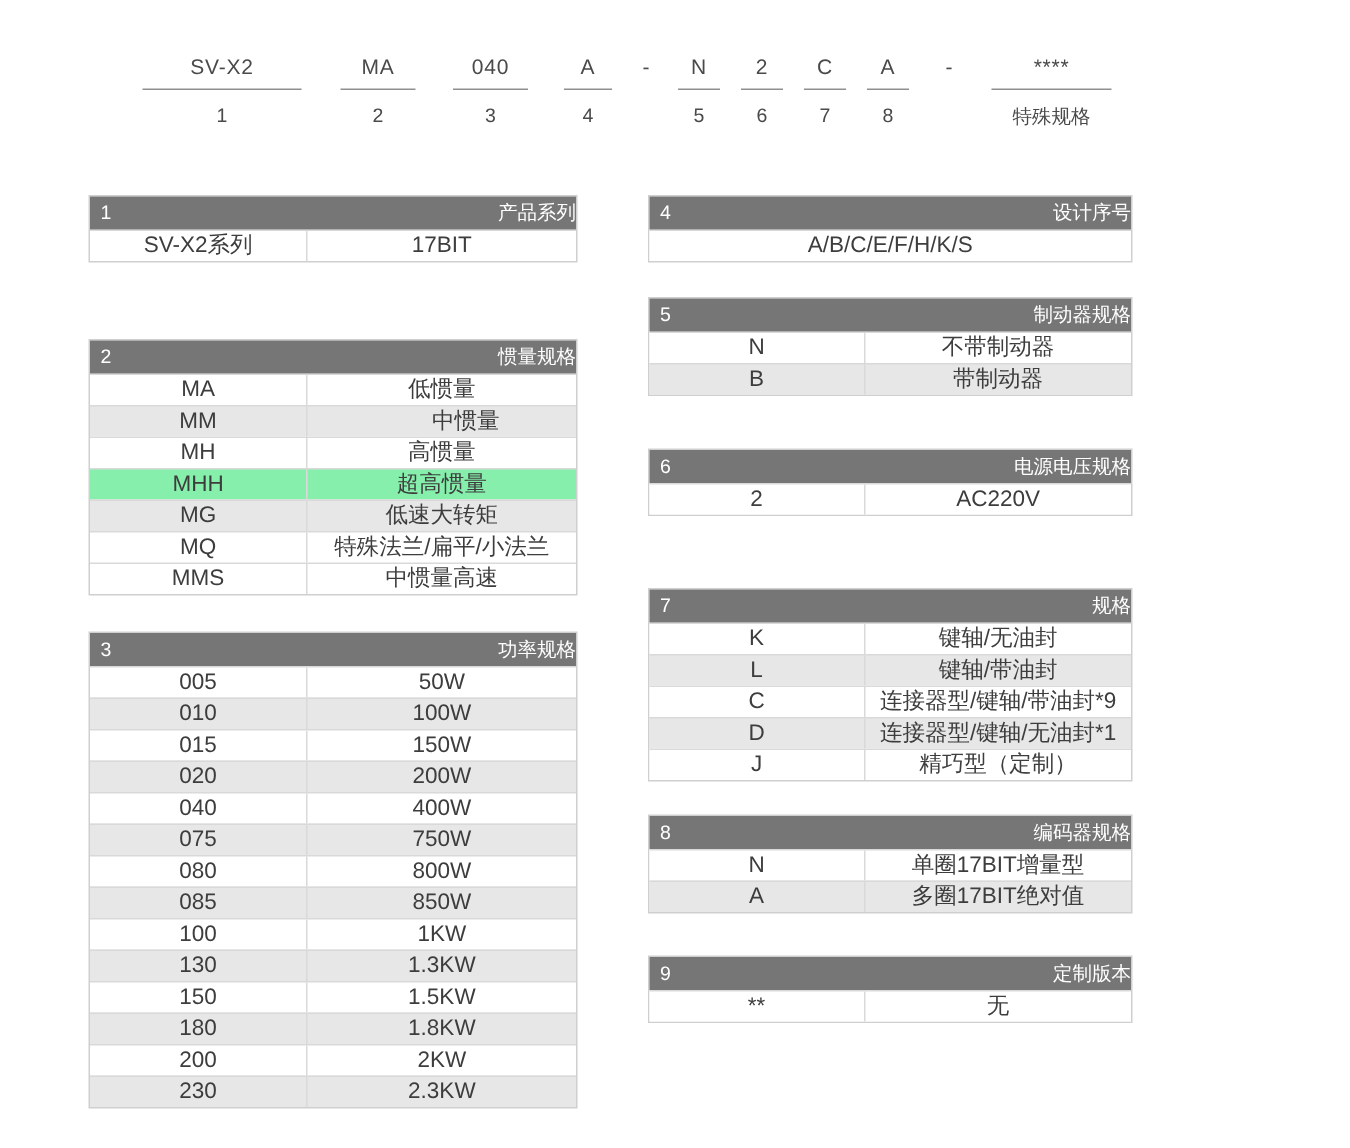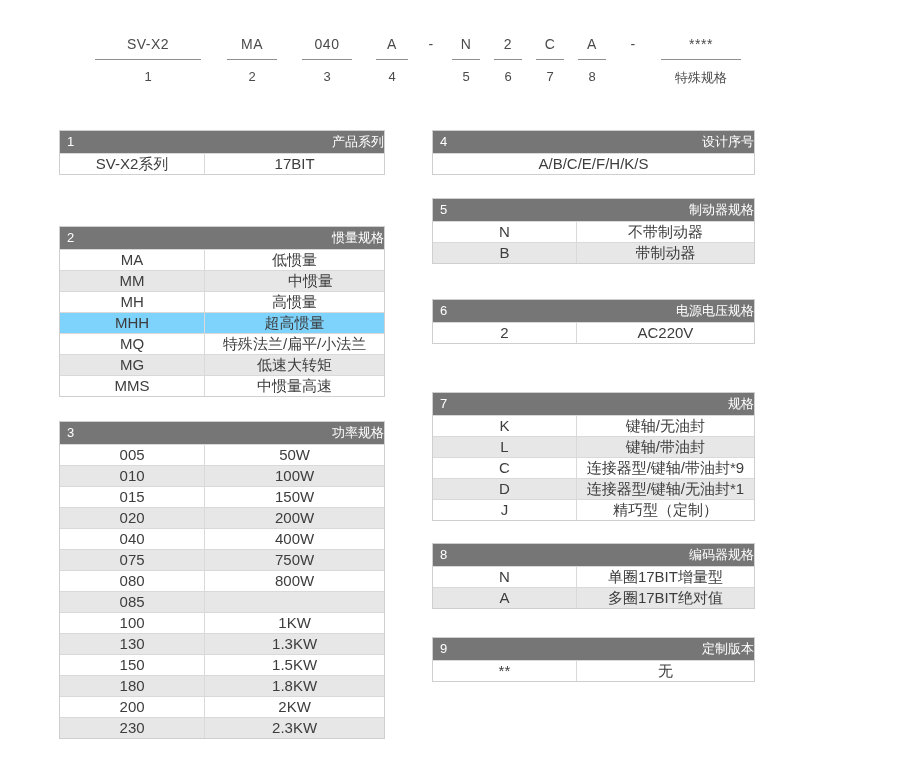--- a/index.html
+++ b/index.html
@@ -101,32 +101,32 @@
           <div class="c2">低惯量</div>
         </div>
         <div class="spec-row" style="background: rgb(231, 231, 231); gap: 32px;">
           <div class="c1">MM</div>
           <div class="c2">中惯量</div>
         </div>
         <div class="spec-row">
           <div class="c1">MH</div>
           <div class="c2">高惯量</div>
         </div>
-        <div class="spec-row" style="background: #7dd3fc;">
+        <div class="spec-row" style="background: #86efac;">
           <div class="c1">MHH</div>
           <div class="c2">超高惯量</div>
         </div>
+        <div class="spec-row" style="background: rgb(231, 231, 231);">
+          <div class="c1">MG</div>
+          <div class="c2">低速大转矩</div>
+        </div>
         <div class="spec-row">
           <div class="c1">MQ</div>
           <div class="c2">特殊法兰/扁平/小法兰</div>
         </div>
-        <div class="spec-row" style="background: rgb(231, 231, 231);">
-          <div class="c1">MG</div>
-          <div class="c2">低速大转矩</div>
-        </div>
         <div class="spec-row">
           <div class="c1">MMS</div>
           <div class="c2">中惯量高速</div>
         </div>
       </div>
       <div class="spec-table" style="top: 421px;">
         <div class="spec-head" style="background: rgb(118, 118, 118);">
           <span class="idx">3</span>
           <span class="ttl">功率规格</span>
         </div>
@@ -153,20 +153,21 @@
         <div class="spec-row" style="background: rgb(231, 231, 231);">
           <div class="c1">075</div>
           <div class="c2">750W</div>
         </div>
         <div class="spec-row">
           <div class="c1">080</div>
           <div class="c2">800W</div>
         </div>
         <div class="spec-row" style="background: rgb(231, 231, 231);">
           <div class="c1">085</div>
+          <div class="c2">850W</div>
         </div>
         <div class="spec-row">
           <div class="c1">100</div>
           <div class="c2">1KW</div>
         </div>
         <div class="spec-row" style="background: rgb(231, 231, 231);">
           <div class="c1">130</div>
           <div class="c2">1.3KW</div>
         </div>
         <div class="spec-row">

